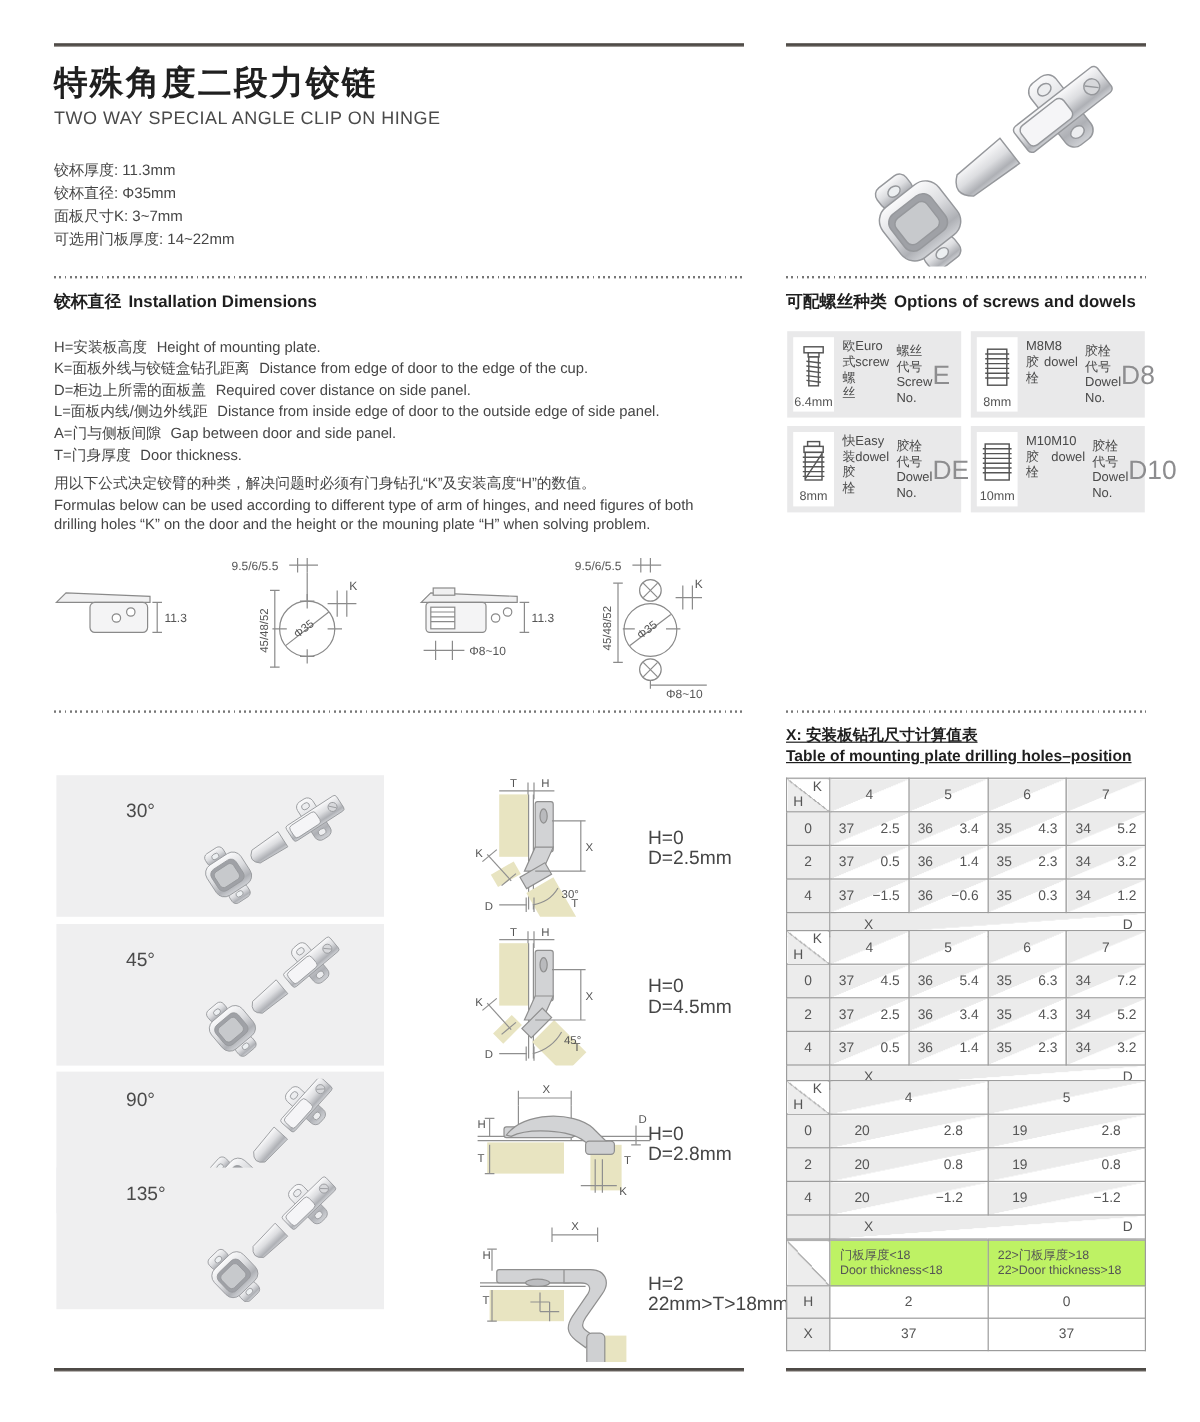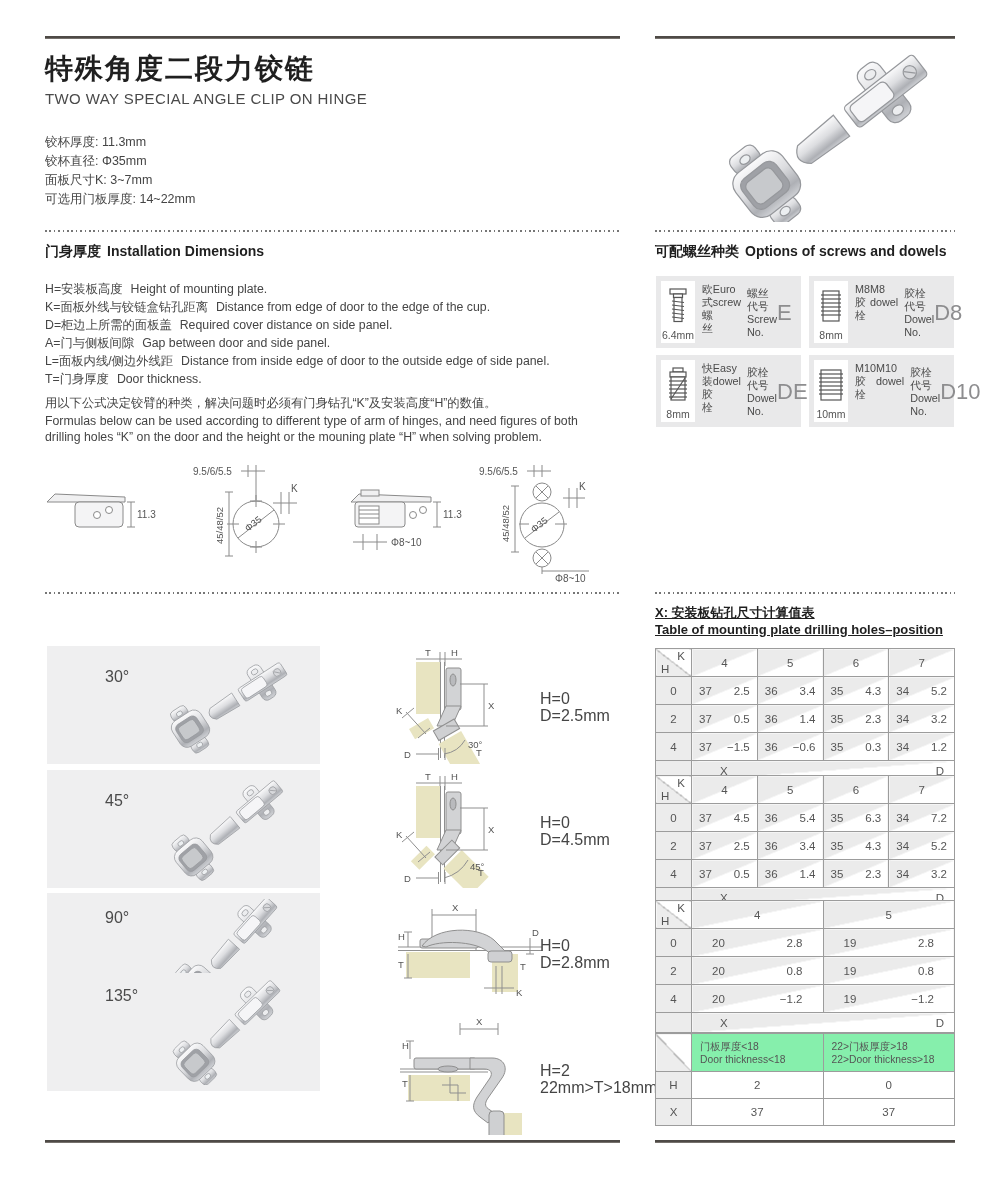--- a/index.html
+++ b/index.html
@@ -39,21 +39,21 @@
   td.corner .ck{position:absolute;top:1px;right:6px;}
   td.corner .ch{position:absolute;bottom:1px;left:5px;}
   td.hc{background:linear-gradient(to bottom right,#ebebeb 49.5%,#ffffff 50%);text-align:center;}
   td.sc{background:#ececec;text-align:center;}
   td.vc{background:linear-gradient(to bottom right,#ebebeb 49.5%,#ffffff 50%);}
   td.vc .split{display:flex;justify-content:space-between;padding:0 7px;align-items:center;height:100%;}
   tr.foot td{height:19px;}
   td.fc{background:linear-gradient(to bottom right,#ebebeb 49.5%,#ffffff 50%);}
   td.fc .split{display:flex;justify-content:space-between;padding:0 10px 0 28px;align-items:center;height:100%;}
   table.dt4 td{height:26px;text-align:center;}
-  table.dt4 td.hd{background:#86efac;text-align:left;padding:4px 0 4px 8px;font-size:10.3px;line-height:13px;height:38px;box-sizing:border-box;margin-top:36px;}
+  table.dt4 td.hd{background:#bef264;text-align:left;padding:4px 0 4px 8px;font-size:10.3px;line-height:13px;height:38px;box-sizing:border-box;margin-top:36px;}
   svg text{font-family:"Liberation Sans","DejaVu Sans",sans-serif;}
   .dim{font-size:10px;fill:#555;}
   .dimS{font-size:9.5px;fill:#555;}
 </style>
 </head>
 <body>
 
 <div class="page">
 
   <svg width="0" height="0" style="position:absolute">
@@ -98,29 +98,29 @@
   </div>
 
   <svg class="abs" style="left:695px;top:42px;" width="260" height="180">
     <use href="#hinge" transform="translate(132,95) rotate(-38) scale(1.02)"></use>
   </svg>
 
   <div class="abs dotted" style="left:45px;top:230px;width:575px;"></div>
   <div class="abs dotted" style="left:655px;top:230px;width:300px;"></div>
 
   <div class="abs sec-head" style="left:45px;top:243px;">
-    <span>门身厚度</span><span class="en">Installation Dimensions</span>
+    <span>铰杯直径</span><span class="en">Installation Dimensions</span>
   </div>
 
   <div class="abs deflist" style="left:45px;top:280px;">
     <div><span>H=安装板高度</span><span class="en">Height of mounting plate.</span></div>
     <div><span>K=面板外线与铰链盒钻孔距离</span><span class="en">Distance from edge of door to the edge of the cup.</span></div>
     <div><span>D=柜边上所需的面板盖</span><span class="en">Required cover distance on side panel.</span></div>
+    <div><span>L=面板内线/侧边外线距</span><span class="en">Distance from inside edge of door to the outside edge of side panel.</span></div>
     <div><span>A=门与侧板间隙</span><span class="en">Gap between door and side panel.</span></div>
-    <div><span>L=面板内线/侧边外线距</span><span class="en">Distance from inside edge of door to the outside edge of side panel.</span></div>
     <div><span>T=门身厚度</span><span class="en">Door thickness.</span></div>
   </div>
 
   <div class="abs note" style="left:45px;top:395px;">用以下公式决定铰臂的种类，解决问题时必须有门身钻孔“K”及安装高度“H”的数值。</div>
   <div class="abs note" style="left:45px;top:414px;line-height:15.5px;">
     <div>Formulas below can be used according to different type of arm of hinges, and need figures of both</div>
     <div>drilling holes “K” on the door and the height or the mouning plate “H” when solving problem.</div>
   </div>
 
   <svg class="abs" style="left:45px;top:462px;" width="575" height="125" fill="none" stroke="#8a8a8a" stroke-width="1">

